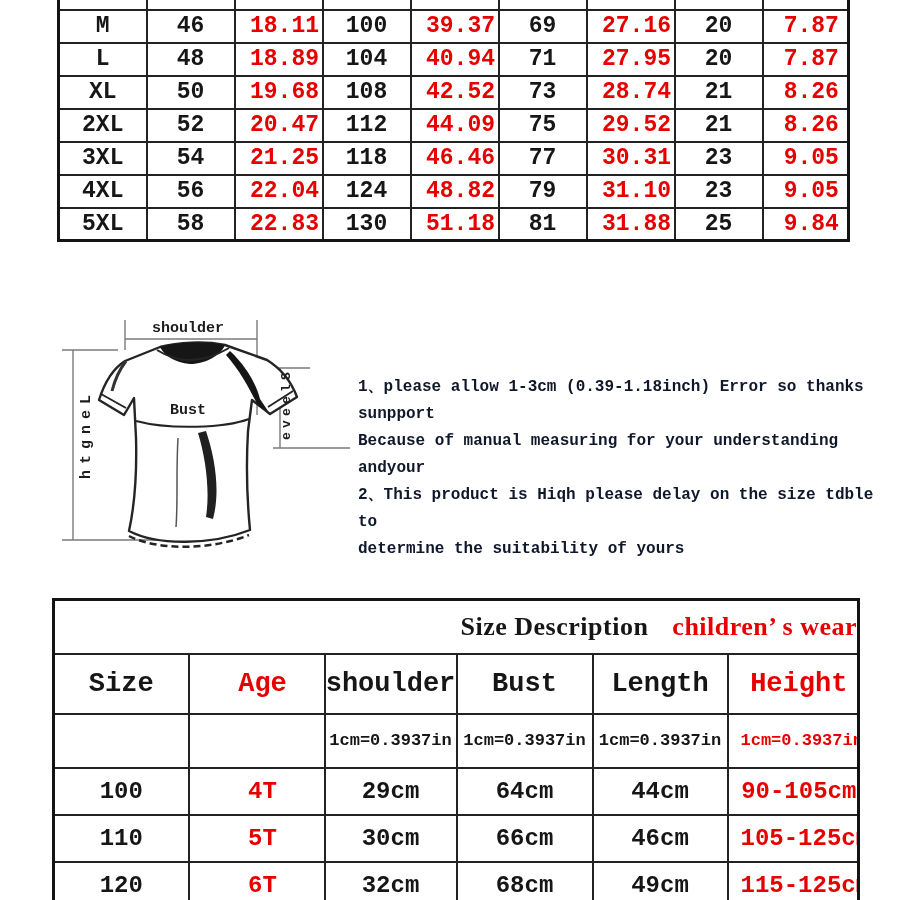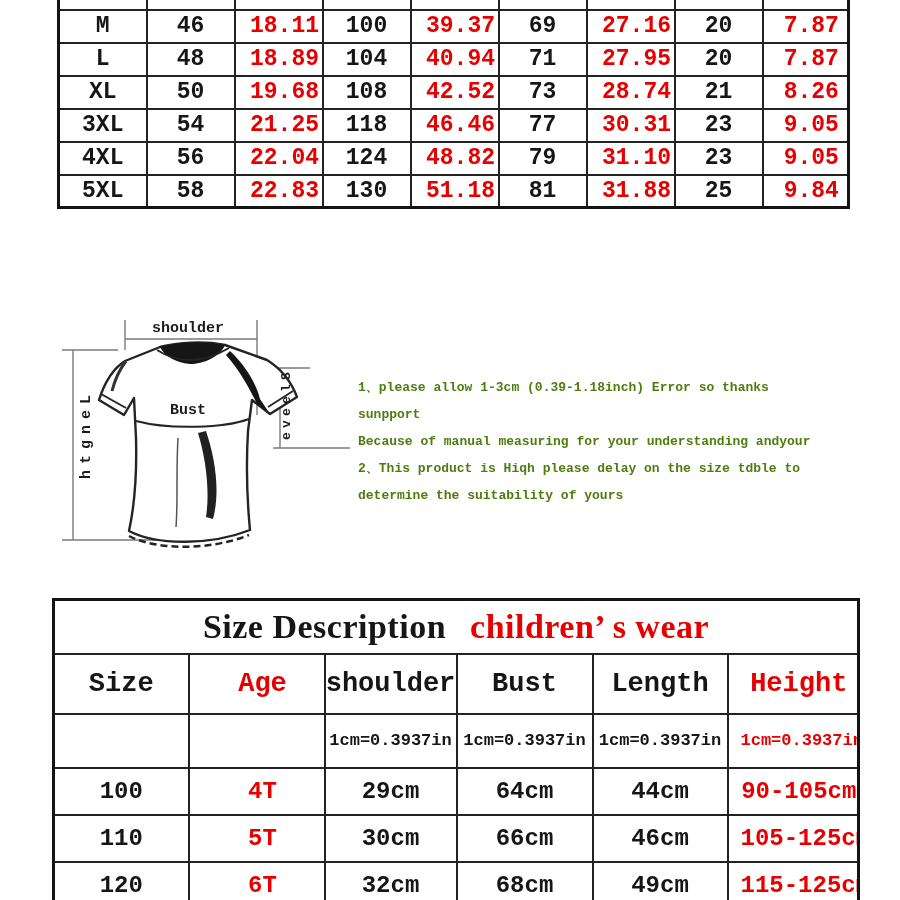--- a/index.html
+++ b/index.html
@@ -23,27 +23,27 @@
   .shoulder-label { left:150px; top:320px; width:76px; font-size:15px; text-align:center; }
   .bust-label { left:170px; top:402px; font-size:15px; }
   .vertical-label { position:absolute; display:flex; flex-direction:column; align-items:center; }
   .length-label { left:82px; top:392px; font-size:15px; }
   .length-label .vl { display:block; height:15px; line-height:15px; transform:rotate(-90deg); }
   .sleeve-label { left:283px; top:370px; font-size:13px; }
   .sleeve-label .vl { display:block; height:12px; line-height:12px; transform:rotate(-90deg); }
 
   
   .notes { position:absolute; left:358px; top:374px; width:540px;
-           font-size:13px; font-weight:700; line-height:27px; color:#4d7c0f; }
+           font-size:16px; font-weight:700; line-height:27px; color:#0f172a; }
   .note-2 { }
 
   
   .child-table { left:52px; top:598px; width:805px; border:3px solid #141414; font-weight:700; }
   .child-table tr.r-title td { height:54px; font-family:"Liberation Serif","DejaVu Serif",serif;
-                               font-size:34px; font-weight:bold; letter-spacing:.5px; }
+                               font-size:26px; font-weight:bold; letter-spacing:.5px;text-align:right; }
   .title-black { margin-right:12px; }
   .child-table tr.r-head td { height:60px; font-size:27px; }
   .child-table tr.r-unit td { height:54px; font-size:17px; }
   .child-table tr.r-data td { height:47px; font-size:24px; }
   .child-table tr.r-cut td { height:20px; }
 </style>
 </head>
 <body>
 
 <div class="page">
@@ -95,20 +95,31 @@
       <td class="red">7.87</td>
     </tr>
     <tr>
       <td>XL</td>
       <td>50</td>
       <td class="red">19.68</td>
       <td>108</td>
       <td class="red">42.52</td>
       <td>73</td>
       <td class="red">28.74</td>
+      <td>21</td>
+      <td class="red">8.26</td>
+    </tr>
+    <tr>
+      <td>2XL</td>
+      <td>52</td>
+      <td class="red">20.47</td>
+      <td>112</td>
+      <td class="red">44.09</td>
+      <td>75</td>
+      <td class="red">29.52</td>
       <td>21</td>
       <td class="red">8.26</td>
     </tr>
     <tr>
       <td>3XL</td>
       <td>54</td>
       <td class="red">21.25</td>
       <td>118</td>
       <td class="red">46.46</td>
       <td>77</td>

